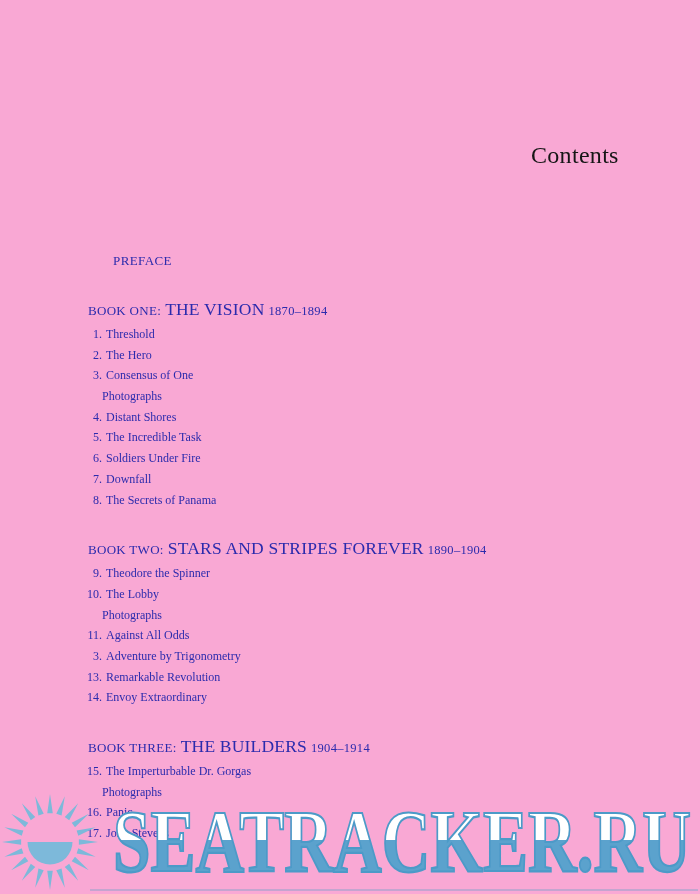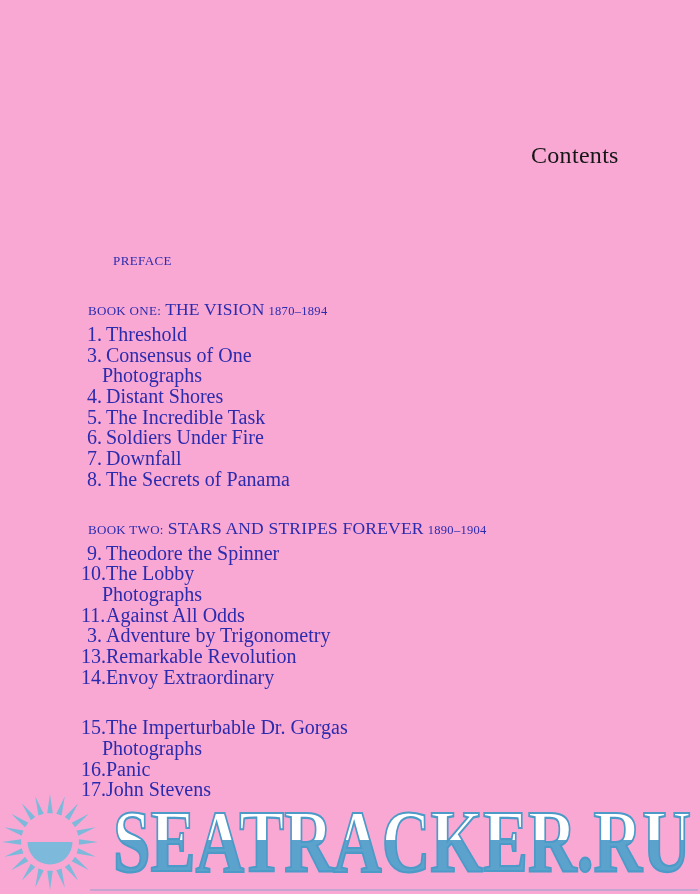--- a/index.html
+++ b/index.html
@@ -17,21 +17,21 @@
     margin-left:32px; font-size:13px; letter-spacing:0.4px;
     height:21px; line-height:21px; cursor:pointer;
   }
   .book { margin-bottom:17px;margin-top:28px; }
   .book-header { line-height:21px; margin-left:7px; white-space:nowrap; cursor:pointer; }
   .book-label { font-size:13px; letter-spacing:0.3px; }
   .book-title { font-size:17.5px; letter-spacing:0.2px; }
   .book-dates { font-size:12.5px; letter-spacing:0.3px; }
   .chapters { list-style:none; margin:0; padding:2px 0 0 0; }
   .chapter, .photographs {
-    height:20.7px; line-height:20.7px; font-size:20px; white-space:nowrap; cursor:pointer;
+    height:20.7px; line-height:20.7px; font-size:12px; white-space:nowrap; cursor:pointer;
   }
   .chapter .num {
     display:inline-block; width:21px; text-align:right; margin-right:4px;
   }
   .photographs { margin-left:21px; }
   .watermark { position:absolute; left:0; top:788px; width:700px; height:106px; pointer-events:none; }
   .wm-sun { position:absolute; left:0; top:2px; }
   .wm-text-svg { position:absolute; left:111px; top:18px; }
   .page-edge-line {
     position:absolute; left:90px; top:889px; width:608px; height:2px;
@@ -50,20 +50,21 @@
     <div id="books">
   <section class="book">
     <div class="book-header">
       <span class="book-label">BOOK ONE:</span>
       <span class="book-title">THE VISION</span>
       <span class="book-dates">1870–1894</span>
     </div>
     <ol class="chapters">
   <li class="chapter"><span class="num">1.</span><span class="ct">Threshold</span></li>
 
+  <li class="chapter"><span class="num">2.</span><span class="ct">The Hero</span></li>
 
   <li class="chapter"><span class="num">3.</span><span class="ct">Consensus of One</span></li>
 
   <li class="photographs">Photographs</li>
 
   <li class="chapter"><span class="num">4.</span><span class="ct">Distant Shores</span></li>
 
   <li class="chapter"><span class="num">5.</span><span class="ct">The Incredible Task</span></li>
 
   <li class="chapter"><span class="num">6.</span><span class="ct">Soldiers Under Fire</span></li>
@@ -91,20 +92,25 @@
 
   <li class="chapter"><span class="num">3.</span><span class="ct">Adventure by Trigonometry</span></li>
 
   <li class="chapter"><span class="num">13.</span><span class="ct">Remarkable Revolution</span></li>
 
   <li class="chapter"><span class="num">14.</span><span class="ct">Envoy Extraordinary</span></li>
 </ol>
   </section>
 
   <section class="book">
+    <div class="book-header">
+      <span class="book-label">BOOK THREE:</span>
+      <span class="book-title">THE BUILDERS</span>
+      <span class="book-dates">1904–1914</span>
+    </div>
     <ol class="chapters">
   <li class="chapter"><span class="num">15.</span><span class="ct">The Imperturbable Dr. Gorgas</span></li>
 
   <li class="photographs">Photographs</li>
 
   <li class="chapter"><span class="num">16.</span><span class="ct">Panic</span></li>
 
   <li class="chapter"><span class="num">17.</span><span class="ct">John Stevens</span></li>
 </ol>
   </section>

